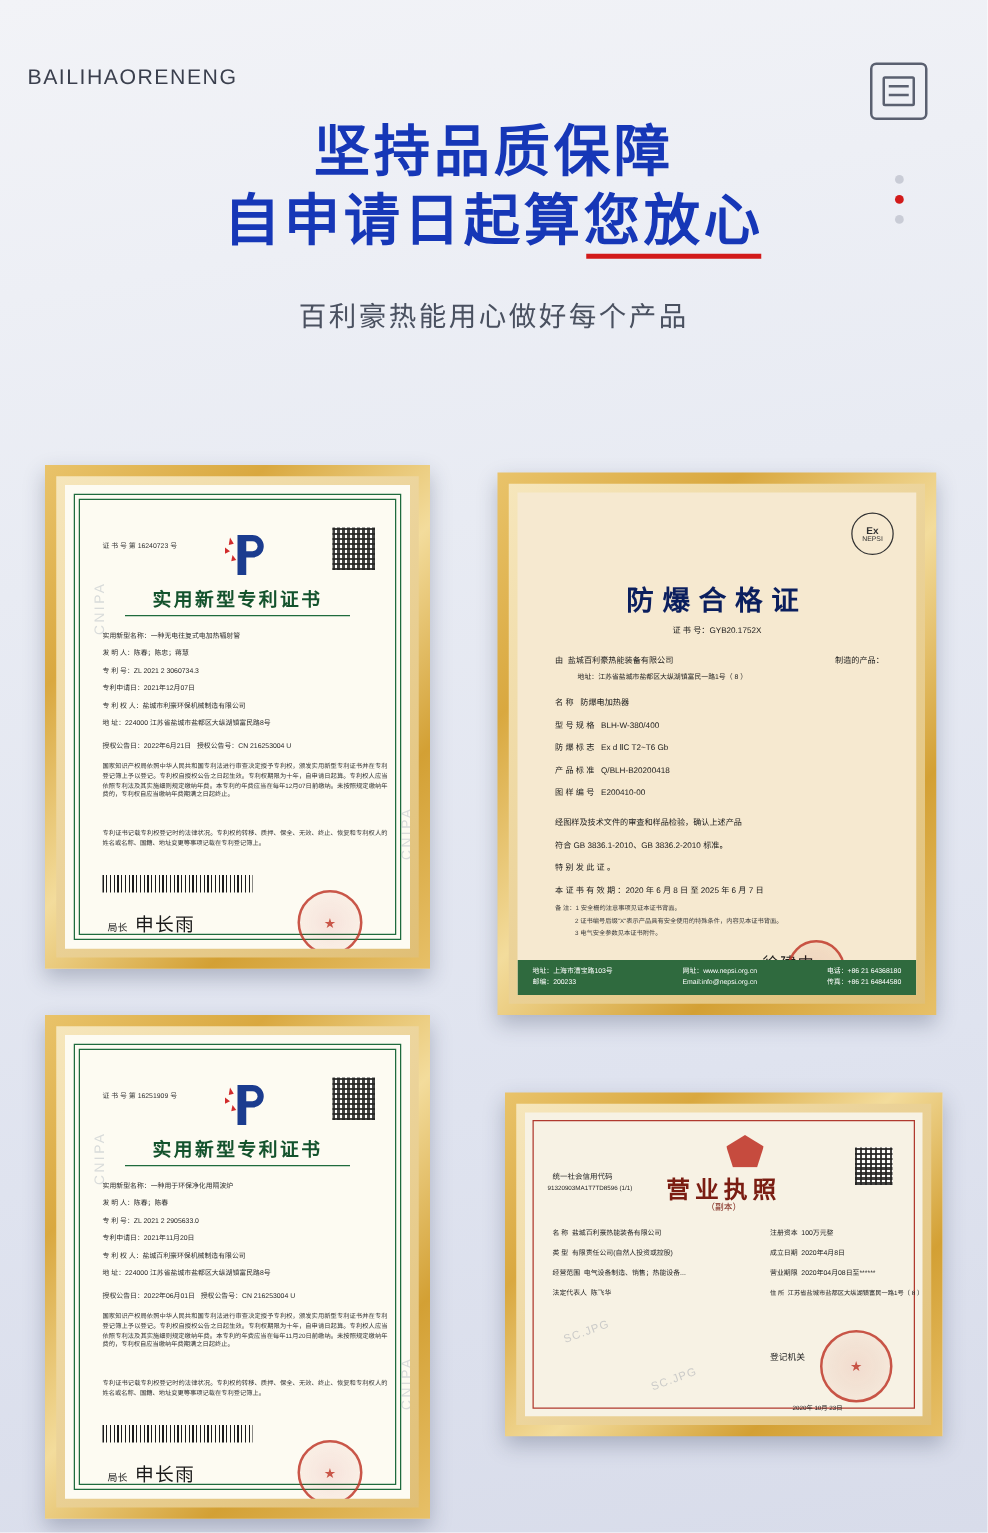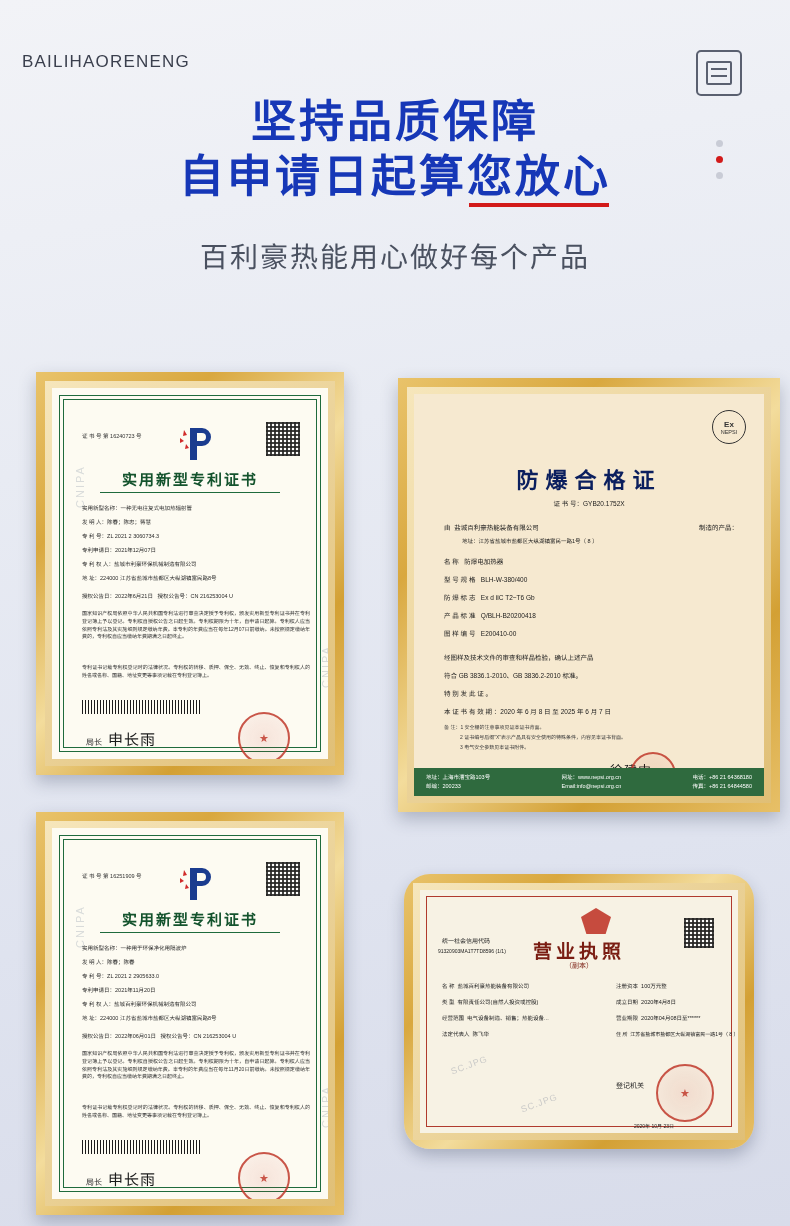--- a/index.html
+++ b/index.html
@@ -95,21 +95,21 @@
     content: "";
     position: absolute;
     left: 2px;
     right: 2px;
     bottom: -2px;
     height: 4px;
     background: #d21a1a;
   }
   .hero .subtitle {
     margin-top: 30px;
-    font-size: 28px;
+    font-size: 22px;
     color: #4a5160;
     letter-spacing: 2px;
   }
 
   
   .gallery { position: absolute; inset: 0; }
 
   .cert {
     position: absolute;
     background: linear-gradient(135deg, #e9c36a 0%, #d9a83f 25%, #f3dc9c 50%, #d3a034 75%, #e7c068 100%);
@@ -368,21 +368,21 @@
         <div class="sig" style="left:56px; top:340px;">申长雨</div>
 
         <div class="seal" style="right:38px; top:324px; width:52px; height:52px;">
           <span class="star">★</span>
         </div>
 
       </div>
     </div>
   </div>
 
-  <div class="cert" style="left:398px; top:378px; width:382px; height:434px;">
+  <div class="cert" style="left:398px; top:378px; width:351px; height:434px;">
     <div class="mat">
       <div class="paper paper-tan">
 
         <div class="ex-badge" style="right:18px; top:16px;">
           <div style="font-weight:700; font-size:8px;">Ex</div>
           <div style="font-size:5.5px;">NEPSI</div>
         </div>
 
         <div class="ex-title" style="top:68px;">防爆合格证</div>
 
@@ -504,21 +504,21 @@
         <div class="sig" style="left:56px; top:340px;">申长雨</div>
 
         <div class="seal" style="right:38px; top:324px; width:52px; height:52px;">
           <span class="star">★</span>
         </div>
 
       </div>
     </div>
   </div>
 
-  <div class="cert" style="left:404px; top:874px; width:350px; height:275px;border-radius:26px;">
+  <div class="cert" style="left:404px; top:874px; width:350px; height:275px;">
     <div class="mat">
       <div class="paper paper-beige">
         <div class="lic-border"></div>
 
         <div class="emblem" style="left:161px; top:18px;"></div>
 
         <div class="lic-title" style="left:0; right:0; text-align:center; top:46px;">营业执照</div>
         <div class="lic-sub" style="left:0; right:0; text-align:center; top:70px;">（副本）</div>
 
         <div class="qr" style="right:24px; top:28px; width:30px; height:30px;"></div>

